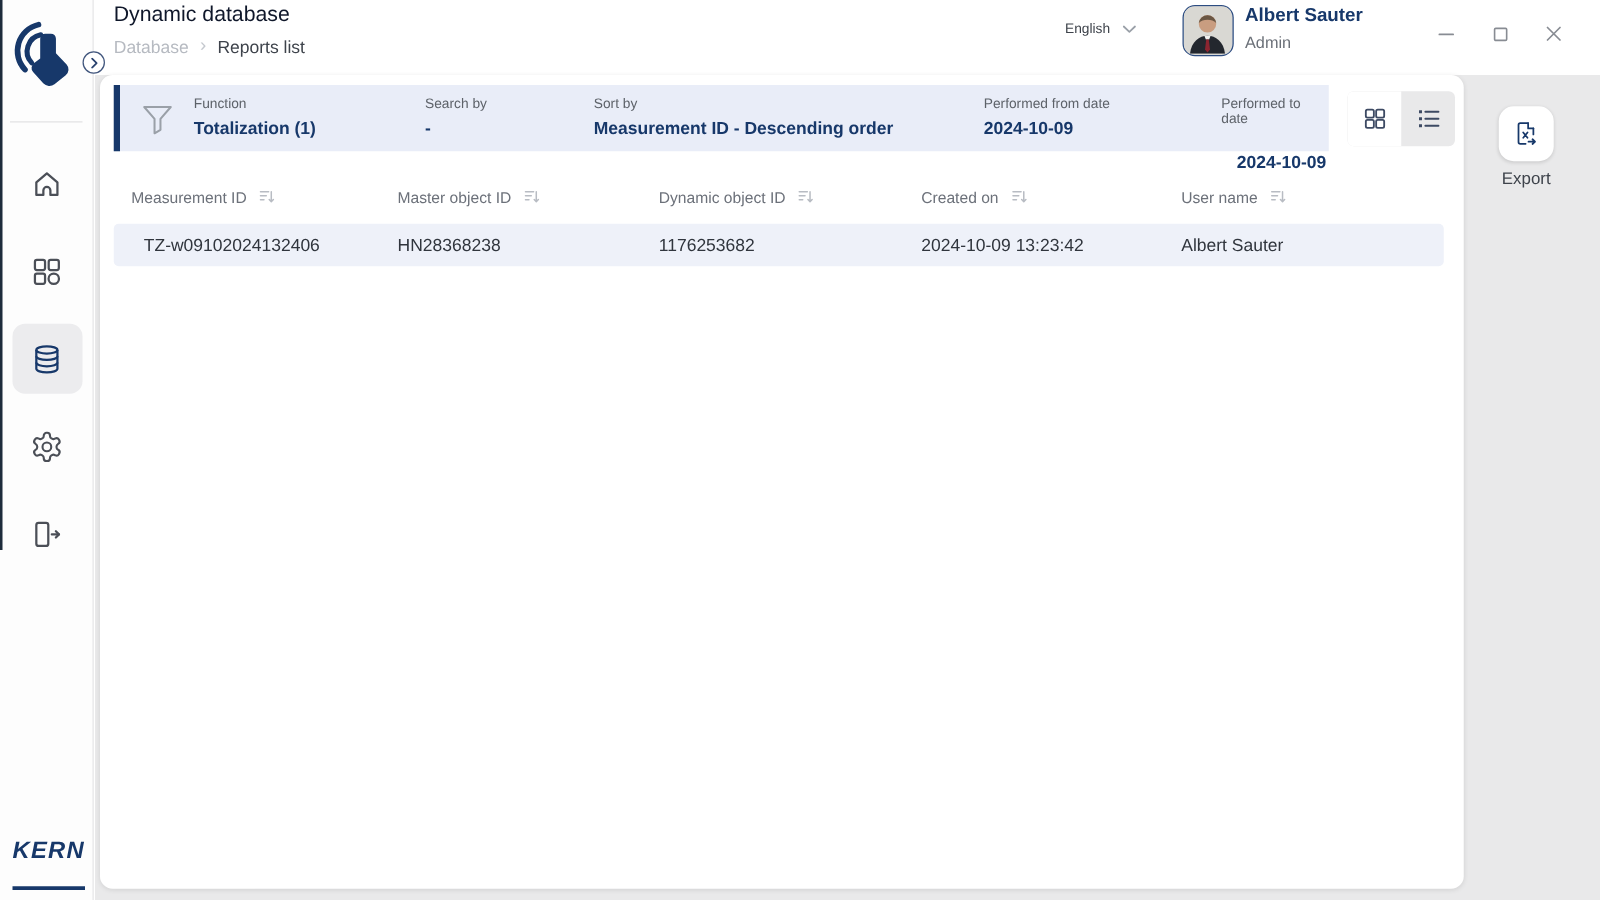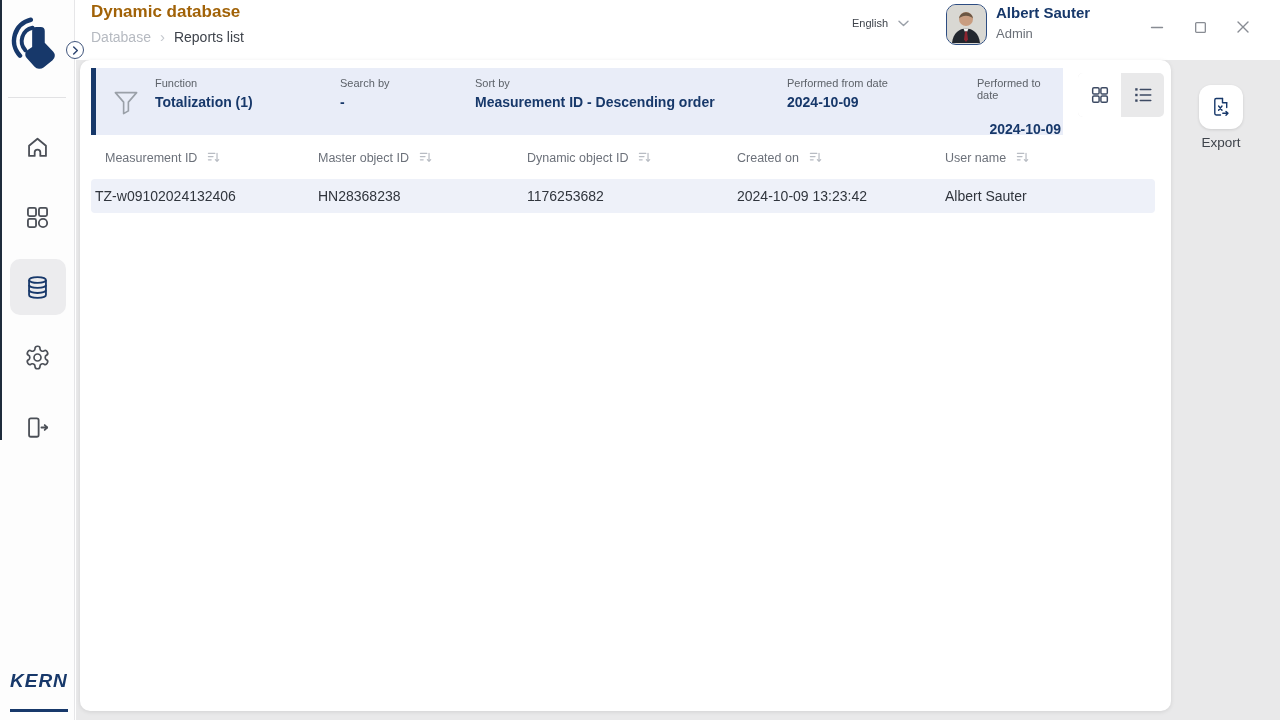--- a/index.html
+++ b/index.html
@@ -40,21 +40,21 @@
     color:#17386a; border-bottom:3px solid #17386a; padding-bottom:17px;
   }
   .expand-btn {
     position:absolute; left:66px; top:41px; width:18px; height:18px; z-index:10;
     background:#fff; border:1px solid #41567d; border-radius:50%;
     display:flex; align-items:center; justify-content:center; color:#2c4470; cursor:pointer;
   }
 
   
   .header { position:absolute; left:76px; top:0; width:1204px; height:60px; background:#fff; }
-  .page-title { position:absolute; left:15px; top:2px; font-size:17px; font-weight:700; color:#a16207; }
+  .page-title { position:absolute; left:15px; top:2px; font-size:17px; font-weight:400; color:#0f172a; }
   .breadcrumb { position:absolute; left:15px; top:28px; font-size:14px; display:flex; gap:9px; align-items:center; }
   .bc-parent { color:#b6bac1; }
   .bc-sep { color:#c4c8ce; font-size:15px; }
   .bc-current { color:#3e434b; }
 
   .lang { position:absolute; left:776px; top:17px; display:flex; align-items:center; gap:10px;
           font-size:11px; color:#3e434b; cursor:pointer;text-align:right; }
   .lang .chev { color:#9aa0a8; }
 
   .user-chip { position:absolute; left:870px; top:4px; display:flex; gap:9px; cursor:pointer; }
@@ -72,21 +72,21 @@
 
   
   .content-bg { position:absolute; left:76px; top:60px; width:1204px; height:660px; background:#e9e9ea; }
   .card {
     position:absolute; left:80px; top:60px; width:1091px; height:651px;
     background:#ffffff; border-radius:10px; box-shadow:0 1px 4px rgba(0,0,0,.10); z-index:2;
   }
 
   
   .filter-bar {
-    position:absolute; left:11px; top:8px; width:972px; height:67px;
+    position:absolute; left:11px; top:8px; width:972px; height:53px;
     background:#e9edf8; border-left:5px solid #17386a; display:flex; cursor:pointer;
   }
   .funnel-cell { width:59px; display:flex; align-items:center; justify-content:center; color:#9aa0a8; }
   .f-col { display:flex; flex-direction:column; padding-top:9px; gap:5px; }
   .f-label { font-size:11px; color:#5d6269; }
   .f-value { font-size:14px; font-weight:600; color:#17386a; }
   .f-0 { width:185px; } .f-1 { width:135px; } .f-2 { width:312px; } .f-3 { width:190px; }
   .f-4 { flex:1; align-items:flex-end; padding-right:2px; text-align:left;gap:20px; }
 
   
@@ -105,21 +105,21 @@
   }
   .th { display:flex; gap:10px; font-size:12.5px; color:#6c717a; }
   .th:first-child { padding-left:14px; }
   .sort-ic { color:#b8bcc3; display:flex; cursor:pointer; }
   .trow {
     position:absolute; left:11px; top:119px; width:1064px; height:34px;
     background:#eef1f9; border-radius:4px;
     display:grid; grid-template-columns:227px 209px 210px 208px auto; align-items:center;
     font-size:14px; color:#30353d; cursor:pointer;
   }
-  .trow .td:first-child { padding-left:4px; }
+  .trow .td:first-child { padding-left:24px; }
 
   
   .back-btn {
     position:absolute; left:960px; top:613px; width:125px; height:32px;
     background:#fff; border:1px solid #41567d; border-radius:16px;
     display:flex; align-items:center; justify-content:center;
     font-size:13px; color:#17386a; cursor:pointer;
   }
 
   

